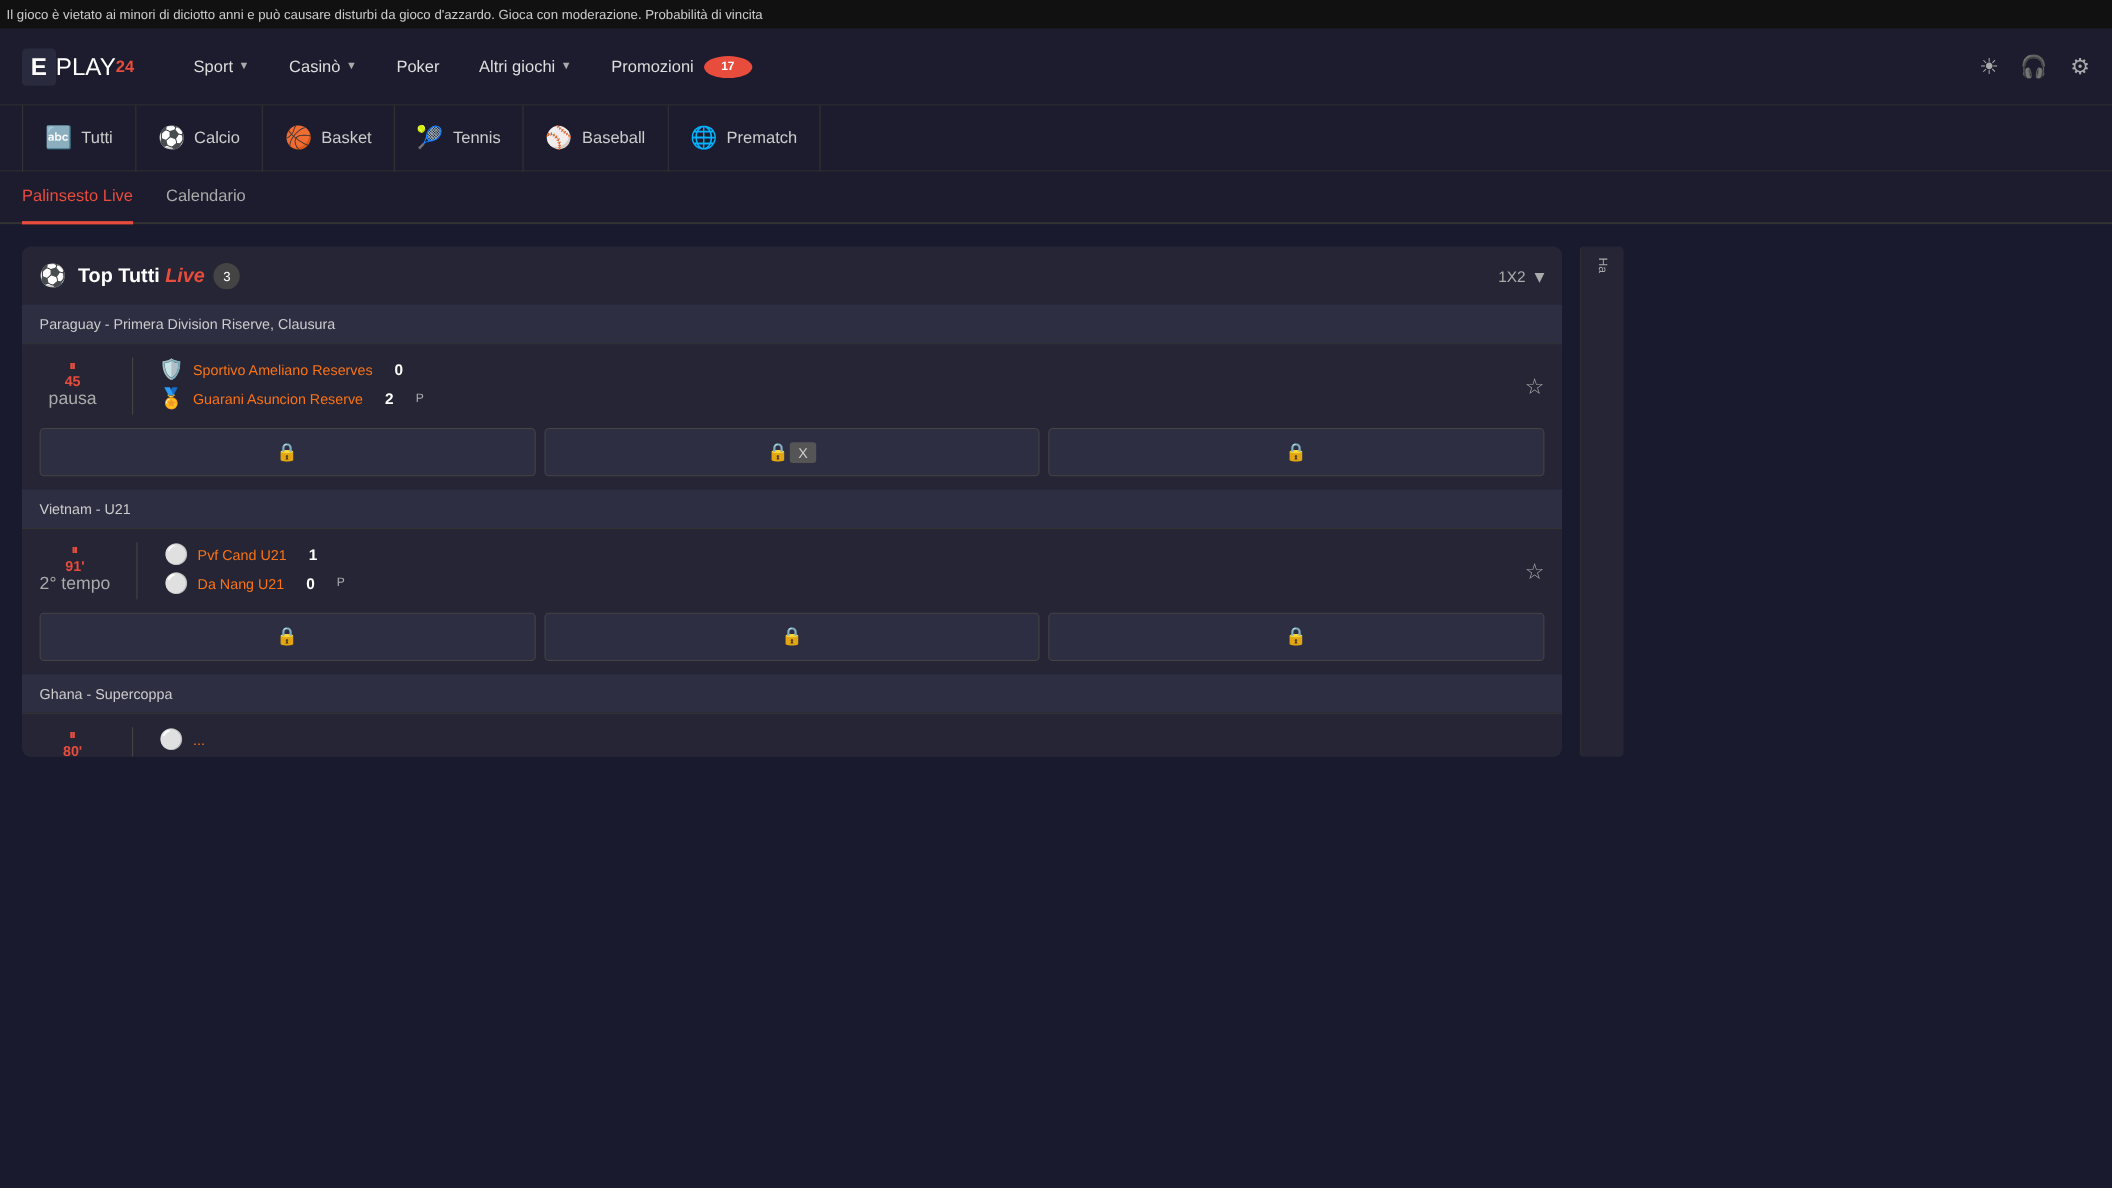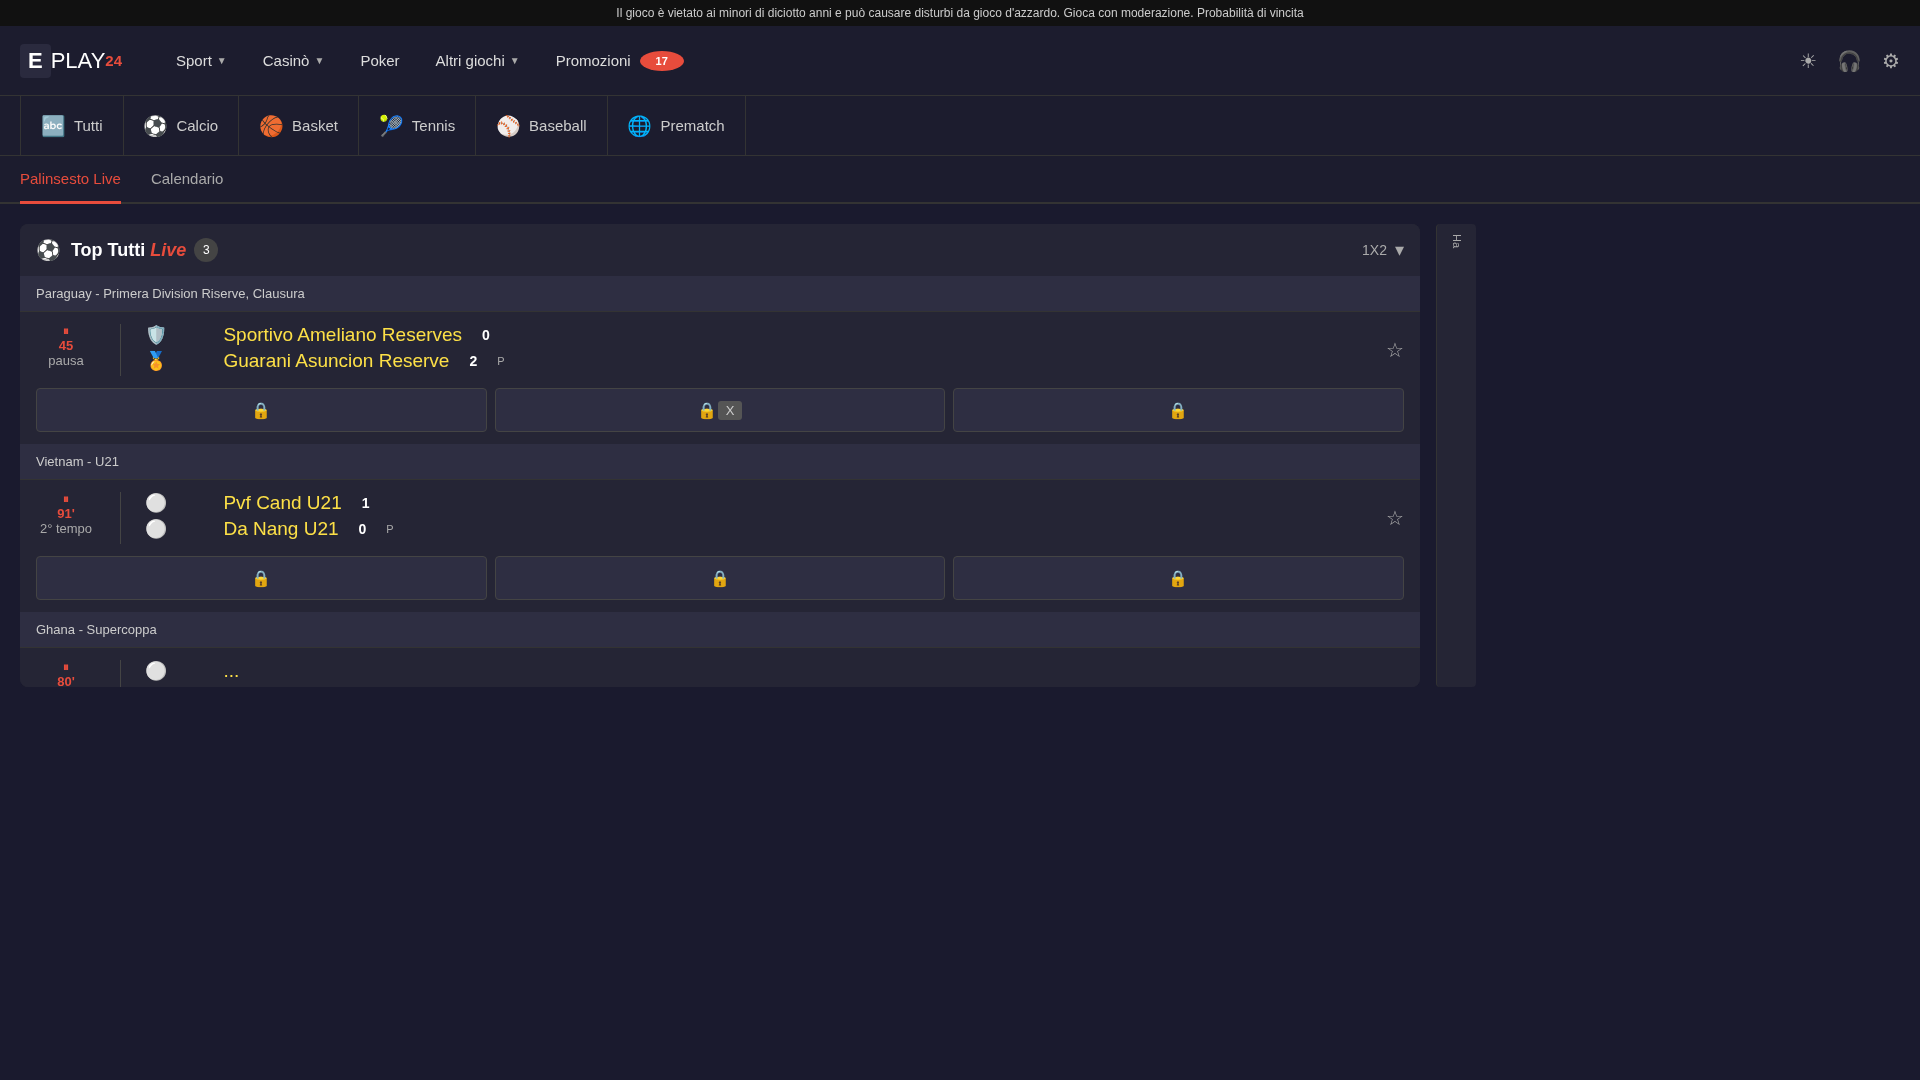--- a/index.html
+++ b/index.html
@@ -1,21 +1,21 @@
 <!DOCTYPE html>
 <html><head>
   <meta charset="utf-8">
   <style>
     * { margin: 0; padding: 0; box-sizing: border-box; }
     body { background: #1a1a2e; color: #fff; font-family: Arial, sans-serif; font-size: 14px; width: 1920px; min-height: 1080px; overflow-x: hidden; }
 
     
     .top-banner {
       background: #111;
-      text-align: center;
+      text-align: left;
       padding: 6px;
       font-size: 12px;
       color: #ccc;
     }
 
     
     .header {
       background: #1c1c2e;
       display: flex;
       align-items: center;
@@ -132,26 +132,26 @@
       padding: 12px 16px;
       background: #252535;
       border-top: 1px solid #333;
     }
     .match-info { display: flex; align-items: flex-start; gap: 16px; margin-bottom: 12px; }
 
     .match-time {
       display: flex; flex-direction: column; align-items: center;
       min-width: 60px; color: #e74c3c; font-size: 13px; font-weight: bold;
     }
-    .match-time-sub { color: #aaa; font-size: 13px; font-weight: normal; }
+    .match-time-sub { color: #aaa; font-size: 16px; font-weight: normal; }
 
     .match-teams { flex: 1; }
     .team-row { display: flex; align-items: center; gap: 8px; margin-bottom: 4px; }
     .team-icon { font-size: 18px; }
-    .team-name { color: #fde047; font-size: 19px; margin-left: 48px; }
+    .team-name { color: #f97316; font-size: 13px; }
     .team-score { margin-left: 12px; font-size: 14px; font-weight: bold; color: #fff; }
     .team-extra { color: #aaa; font-size: 11px; margin-left: 12px; }
 
     .star-btn { color: #aaa; font-size: 20px; cursor: pointer; margin-left: auto; align-self: center; }
 
     
     .bet-buttons { display: flex; gap: 8px; }
     .bet-btn {
       flex: 1; height: 44px; background: #2e2e42; border: 1px solid #444;
       border-radius: 4px; display: flex; align-items: center; justify-content: center;

